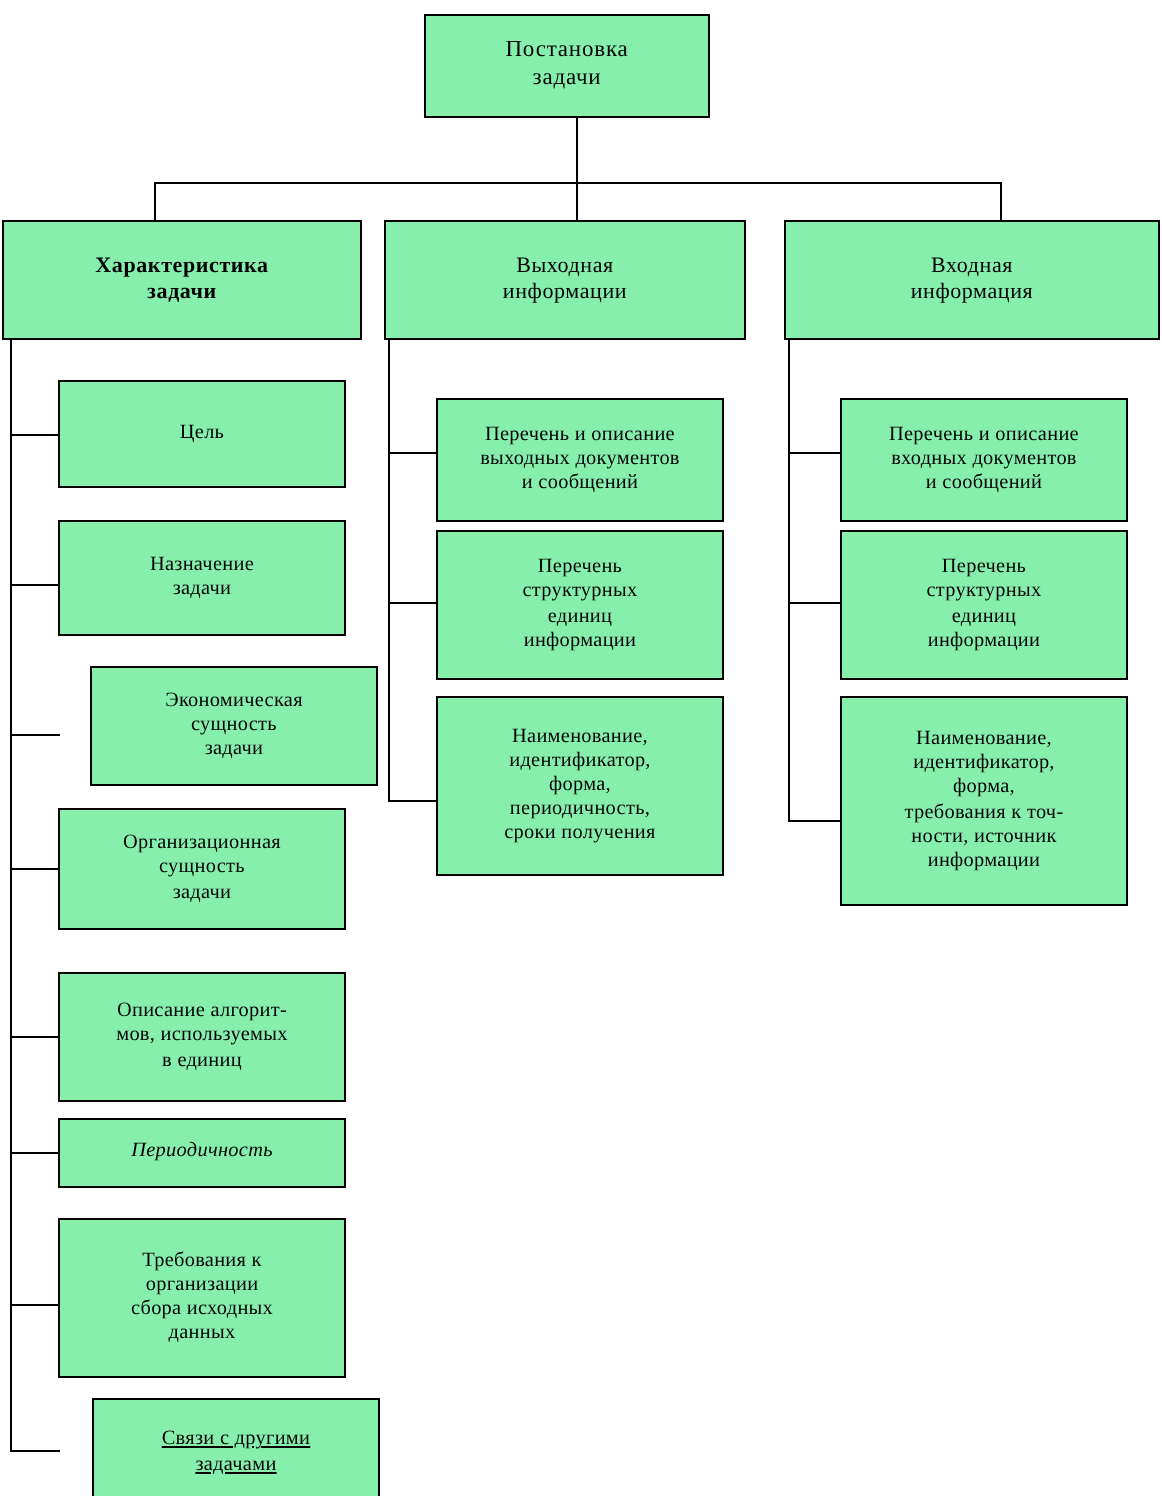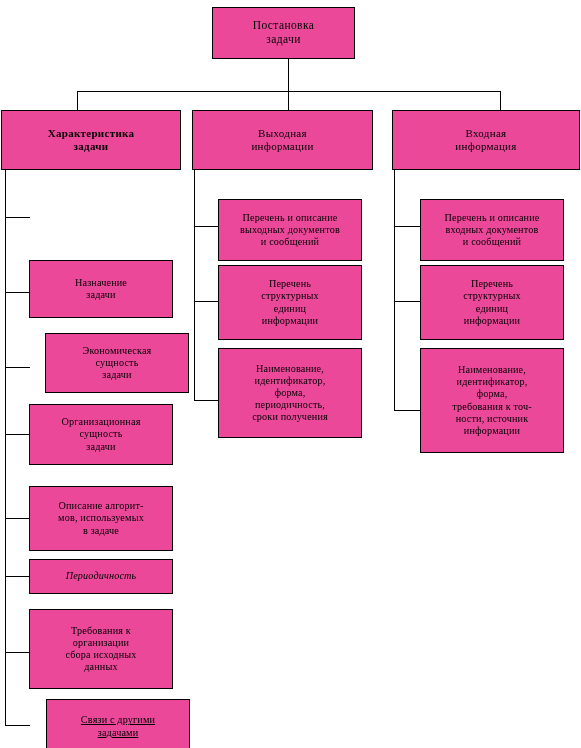--- a/index.html
+++ b/index.html
@@ -21,21 +21,21 @@
     left: 0;
     top: 0;
     width: 581px;
     height: 748px;
   }
 
   .node {
     position: absolute;
     box-sizing: border-box;
     border: 1px solid #000000;
-    background: #ec4899;
+    background: #86efac;
     display: flex;
     align-items: center;
     justify-content: center;
     text-align: center;
     line-height: 1.18;
     padding: 2px 3px;
     z-index: 2;
   }
 
   .node .txt {
@@ -109,20 +109,23 @@
   <div class="node cat" style="left:192px; top:110px; width:181px; height:60px;">
     <span class="txt">Выходная
 информации</span>
   </div>
 
   <div class="node cat" style="left:392px; top:110px; width:188px; height:60px;">
     <span class="txt">Входная
 информация</span>
   </div>
 
+  <div class="node leaf" style="left:29px; top:190px; width:144px; height:54px;">
+    <span class="txt">Цель</span>
+  </div>
 
   <div class="node leaf" style="left:29px; top:260px; width:144px; height:58px;">
     <span class="txt">Назначение
 задачи</span>
   </div>
 
   <div class="node leaf" style="left:29px; top:333px; width:144px; height:60px;margin-left:16px;">
     <span class="txt">Экономическая
 сущность
 задачи</span>
@@ -130,21 +133,21 @@
 
   <div class="node leaf" style="left:29px; top:404px; width:144px; height:61px;">
     <span class="txt">Организационная
 сущность
 задачи</span>
   </div>
 
   <div class="node leaf" style="left:29px; top:486px; width:144px; height:65px;">
     <span class="txt">Описание алгорит-
 мов, используемых
-в задаче</span>
+в единиц</span>
   </div>
 
   <div class="node leaf" style="left:29px; top:559px; width:144px; height:35px;font-style:italic;">
     <span class="txt">Периодичность</span>
   </div>
 
   <div class="node leaf" style="left:29px; top:609px; width:144px; height:80px;">
     <span class="txt">Требования к
 организации
 сбора исходных

